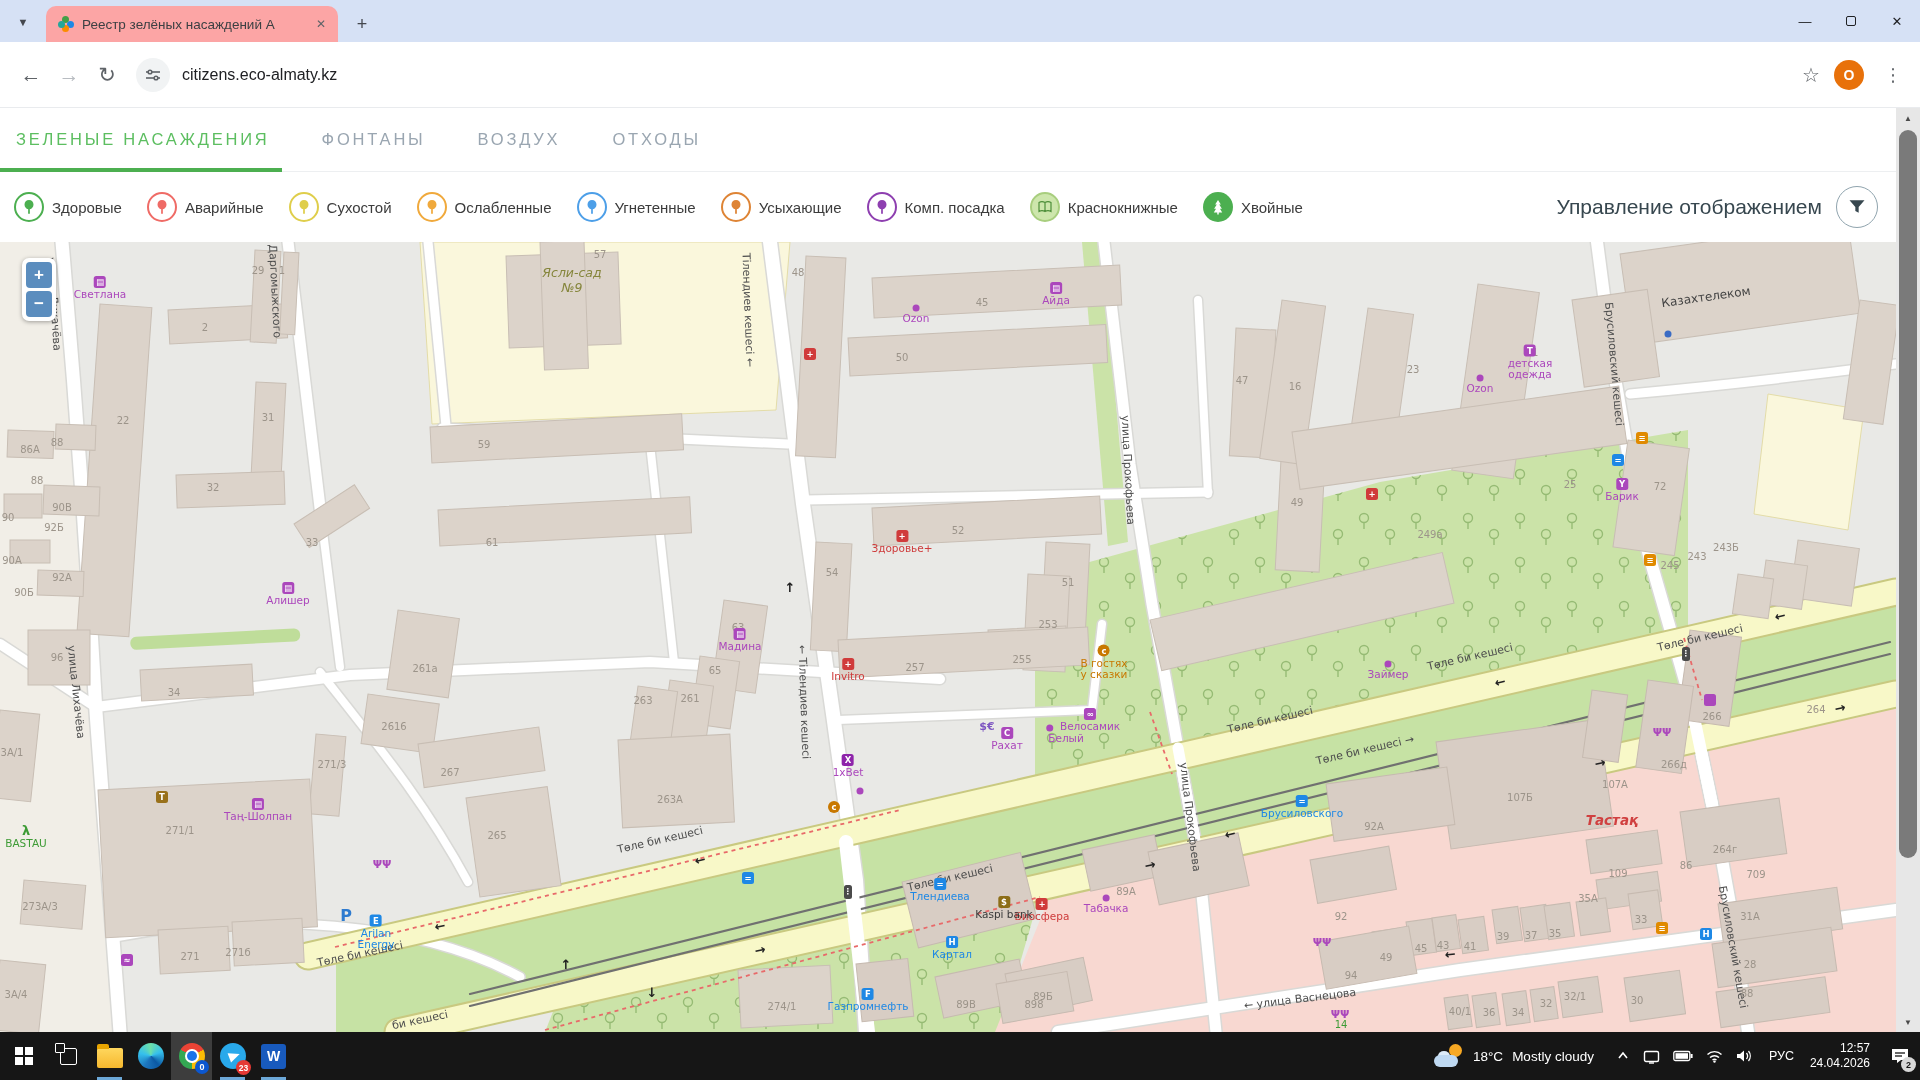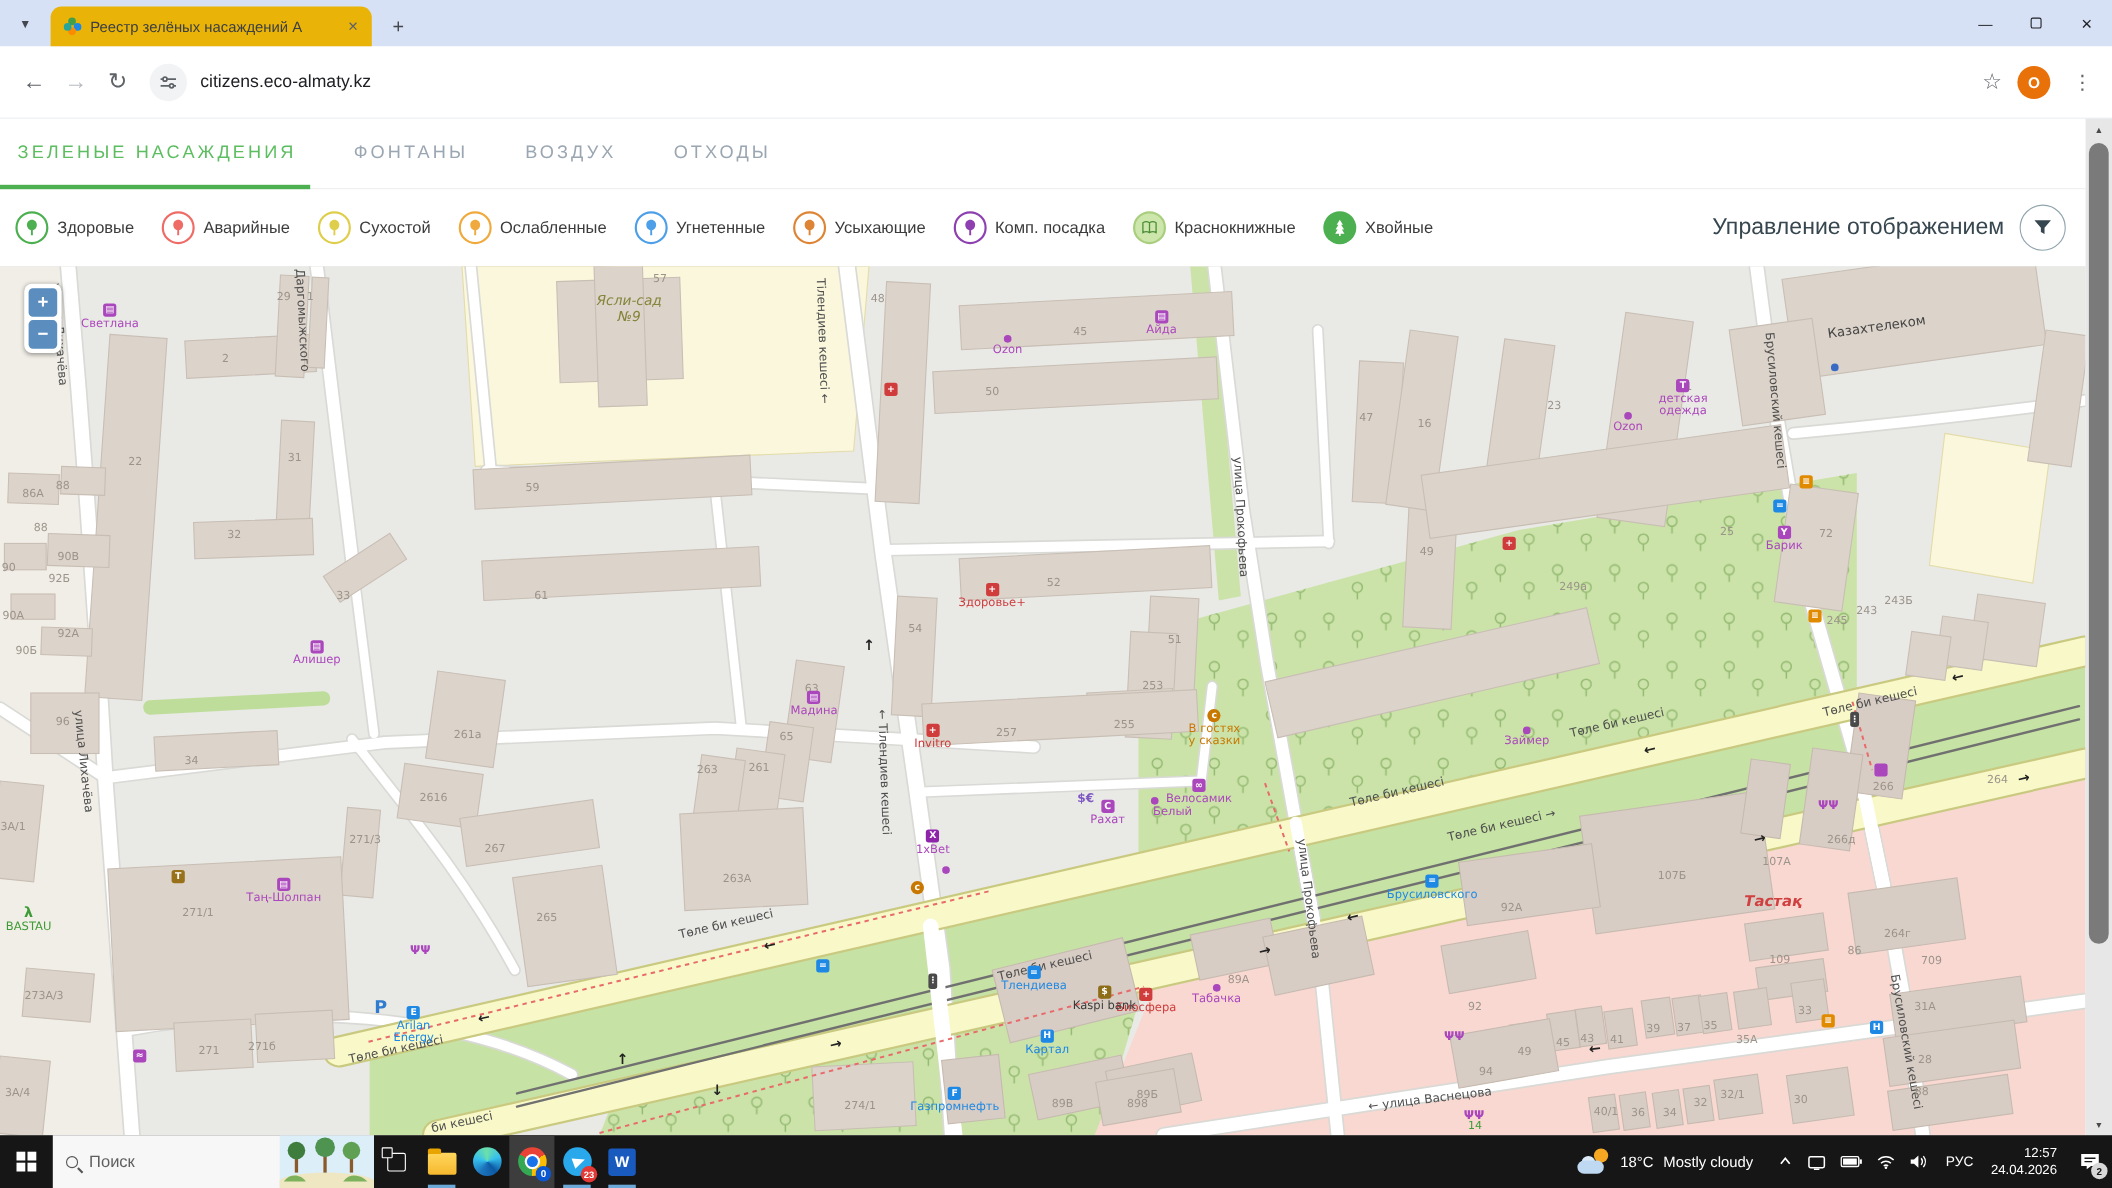--- a/index.html
+++ b/index.html
@@ -1,21 +1,21 @@
 <!DOCTYPE html>
 <html><head>
 <meta charset="utf-8">
 <style>
   *{box-sizing:border-box;margin:0;padding:0}
   html,body{width:1920px;height:1080px;overflow:hidden;font-family:"Liberation Sans",sans-serif;background:#fff}
 
   
   .tabbar{height:42px;background:#D6E1F5;position:relative}
   .tabsearch{position:absolute;left:10px;top:9px;width:26px;height:26px;border-radius:50%;display:flex;align-items:center;justify-content:center;color:#44474E;font-size:11px;cursor:pointer}
-  .tab{position:absolute;left:46px;top:6px;width:292px;height:36px;background:#eab308;border-radius:10px 10px 0 0;display:flex;align-items:center;gap:8px;padding:0 8px 0 12px;cursor:pointer}
+  .tab{position:absolute;left:46px;top:6px;width:292px;height:36px;background:#fca5a5;border-radius:10px 10px 0 0;display:flex;align-items:center;gap:8px;padding:0 8px 0 12px;cursor:pointer}
   .tab-title{font-size:13.5px;color:#3C4043;white-space:nowrap;overflow:hidden;text-overflow:ellipsis;flex:1}
   .tab-close{width:18px;height:18px;border-radius:50%;display:flex;align-items:center;justify-content:center;font-size:12px;color:#5F6368;cursor:pointer}
   .newtab{position:absolute;left:348px;top:10px;width:28px;height:28px;border-radius:50%;display:flex;align-items:center;justify-content:center;font-size:18px;color:#44474E;cursor:pointer}
   .clover{position:relative;width:16px;height:16px;flex:0 0 16px}
   .clover i{position:absolute;width:7px;height:7px;border-radius:50%}
   .win-controls{position:absolute;right:0;top:0;height:42px;display:flex}
   .win-btn{width:46px;height:42px;display:flex;align-items:center;justify-content:center;color:#202124;font-size:13px;cursor:pointer}
   .win-btn .sq{width:10px;height:10px;border:1.2px solid #202124;border-radius:2px}
 
   .toolbar{height:66px;background:#fff;display:flex;align-items:center;padding:0 12px;border-bottom:1px solid #E9EBEE}
@@ -549,21 +549,21 @@
       <span class="num " style="left: 966px; top: 762px; transform: translate(-50%, -50%);">89В</span>
       <span class="num " style="left: 1341px; top: 674px; transform: translate(-50%, -50%);">92</span>
       <span class="num " style="left: 1351px; top: 733px; transform: translate(-50%, -50%);">94</span>
       <span class="num " style="left: 1386px; top: 715px; transform: translate(-50%, -50%);">49</span>
       <span class="num " style="left: 1421px; top: 706px; transform: translate(-50%, -50%);">45</span>
       <span class="num " style="left: 1443px; top: 703px; transform: translate(-50%, -50%);">43</span>
       <span class="num " style="left: 1470px; top: 704px; transform: translate(-50%, -50%);">41</span>
       <span class="num " style="left: 1503px; top: 694px; transform: translate(-50%, -50%);">39</span>
       <span class="num " style="left: 1531px; top: 693px; transform: translate(-50%, -50%);">37</span>
       <span class="num " style="left: 1555px; top: 691px; transform: translate(-50%, -50%);">35</span>
-      <span class="num " style="left: 1588px; top: 704px; transform: translate(-50%, -50%);">35А</span>
+      <span class="num " style="left: 1588px; top: 656px; transform: translate(-50%, -50%);">35А</span>
       <span class="num " style="left: 1641px; top: 677px; transform: translate(-50%, -50%);">33</span>
       <span class="num " style="left: 1750px; top: 674px; transform: translate(-50%, -50%);">31А</span>
       <span class="num " style="left: 1750px; top: 722px; transform: translate(-50%, -50%);">28</span>
       <span class="num " style="left: 1747px; top: 751px; transform: translate(-50%, -50%);">88</span>
       <span class="num " style="left: 1637px; top: 758px; transform: translate(-50%, -50%);">30</span>
       <span class="num " style="left: 1575px; top: 754px; transform: translate(-50%, -50%);">32/1</span>
       <span class="num " style="left: 1546px; top: 761px; transform: translate(-50%, -50%);">32</span>
       <span class="num " style="left: 1518px; top: 770px; transform: translate(-50%, -50%);">34</span>
       <span class="num " style="left: 1489px; top: 770px; transform: translate(-50%, -50%);">36</span>
       <span class="num " style="left: 1460px; top: 769px; transform: translate(-50%, -50%);">40/1</span>
@@ -756,38 +756,20 @@
 </div>
 
 <div class="taskbar">
   <div class="tb-btn">
     <span class="winlogo">
         <i></i>
         <i></i>
         <i></i>
         <i></i>
       </span>
-  </div>
-  <div class="searchbox">
-    <span class="mag"></span>
-    <span class="search-txt">Поиск</span>
-    <span class="search-img">
-      <svg width="86" height="48" viewBox="0 0 86 48">
-        <rect width="86" height="48" fill="#DCEEF8"></rect>
-        <ellipse cx="43" cy="44" rx="46" ry="10" fill="#EFE6C2"></ellipse>
-        <rect x="14" y="18" width="3" height="16" fill="#8A5A2B"></rect>
-          <circle cx="15.5" cy="14" r="8" fill="#3E7D3E"></circle>
-        <rect x="40" y="14" width="3" height="20" fill="#8A5A2B"></rect>
-          <circle cx="41.5" cy="11" r="9" fill="#4F9350"></circle>
-        <rect x="64" y="18" width="3" height="16" fill="#8A5A2B"></rect>
-          <circle cx="65.5" cy="14" r="8" fill="#5FA054"></circle>
-        <path d="M4 42 C10 34 20 36 24 42 Z" fill="#7DB15C"></path>
-        <path d="M58 42 C64 34 74 36 80 42 Z" fill="#7DB15C"></path>
-      </svg>
-    </span>
   </div>
   <div class="appbtn">
       <span class="tv"></span>
     </div>
   <div class="appbtn open">
       <span class="folder"></span>
     </div>
   <div class="appbtn">
       <span class="edge-ico"></span>
     </div>

